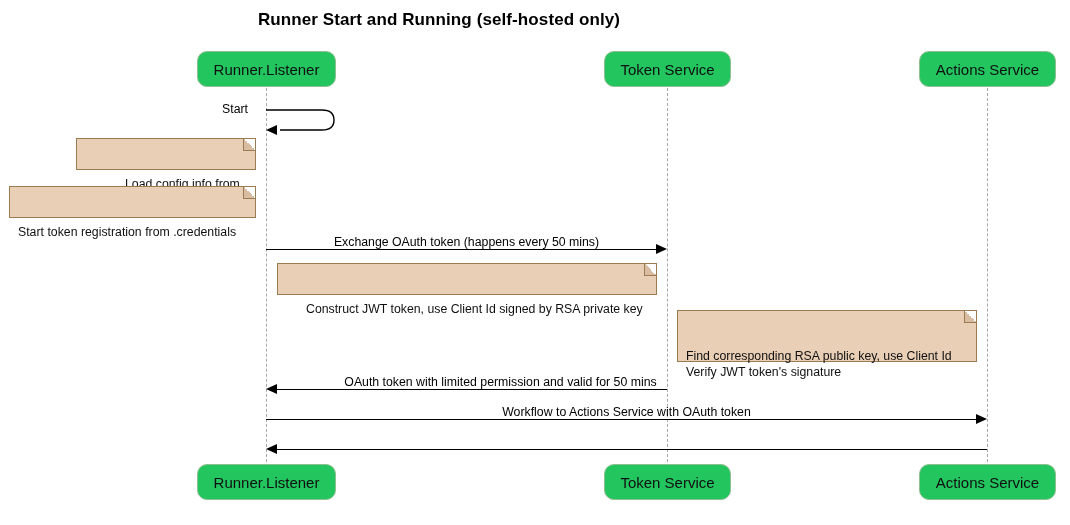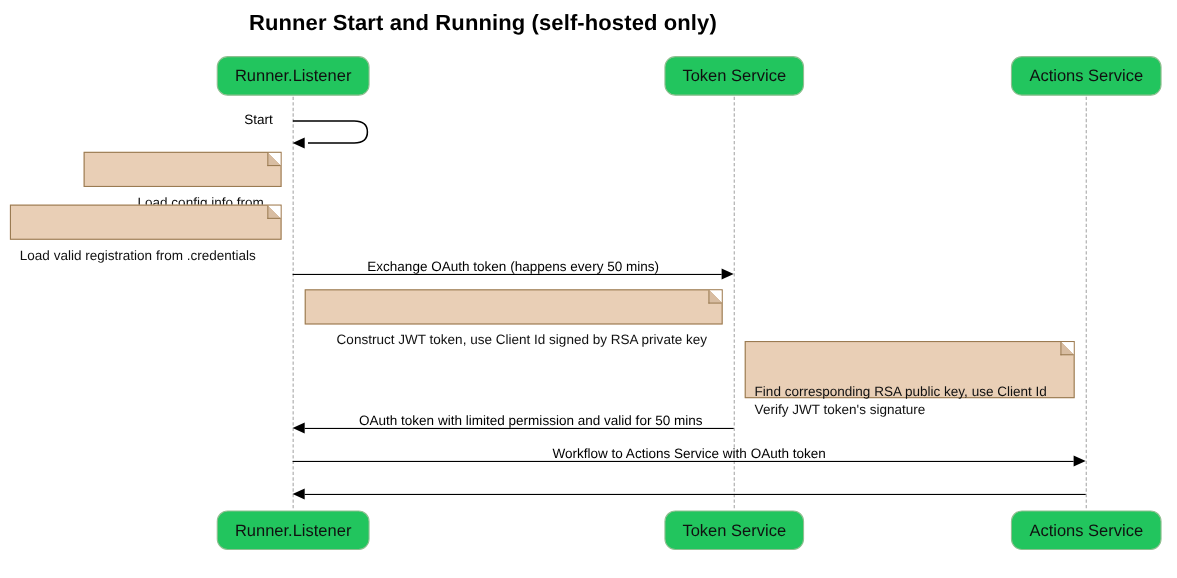--- a/index.html
+++ b/index.html
@@ -19,21 +19,21 @@
     background: #ffffff;
   }
 
   
   .diagram-title {
     position: absolute;
     left: 0;
     top: 10px;
     width: 878px;
     text-align: center;
-    font-size: 20px;
+    font-size: 17px;
     font-weight: bold;
     color: #000000;
     letter-spacing: 0.1px;
   }
 
   
   .participant {
     position: absolute;
     box-sizing: border-box;
     height: 36px;
@@ -149,39 +149,39 @@
     <svg width="80" height="32" viewBox="0 0 80 32">
       <path d="M0,5 L56,5 Q68,5 68,15 Q68,25 56,25 L14,25" fill="none" stroke="#000000" stroke-width="1.4"></path>
     </svg>
   </div>
   <div class="arrowhead left" style="left:266px; top:124.5px;"></div>
 
   <div class="msg-label" style="left:266px; top:235px; width:401px;">Exchange OAuth token (happens every 50 mins)</div>
   <div class="msg-line" style="left:266px; top:249px; width:390px;"></div>
   <div class="arrowhead right" style="left:656px; top:243.5px;"></div>
 
-  <div class="msg-label" style="left:266px; top:375px; width:401px;padding-left:16px;">OAuth token with limited permission and valid for 50 mins</div>
+  <div class="msg-label" style="left:284px; top:375px; width:401px;padding-left:16px;">OAuth token with limited permission and valid for 50 mins</div>
   <div class="msg-line" style="left:277px; top:389px; width:390px;"></div>
   <div class="arrowhead left" style="left:266px; top:383.5px;"></div>
 
   <div class="msg-label" style="left:266px; top:405px; width:721px;">Workflow to Actions Service with OAuth token</div>
   <div class="msg-line" style="left:266px; top:419px; width:710px;"></div>
   <div class="arrowhead right" style="left:976px; top:413.5px;"></div>
 
   <div class="msg-line" style="left:277px; top:449px; width:710px;"></div>
   <div class="arrowhead left" style="left:266px; top:443.5px;"></div>
 
   <div class="note" style="left:76px; top:138px; width:180px; height:32px;padding-left:48px;">
     <span class="fold"></span>
     <span>Load config info from .runner</span>
   </div>
 
   <div class="note" style="left:9px; top:186px; width:247px; height:32px;">
     <span class="fold"></span>
-    <span>Load valid registration from .credentials</span>
+    <span>Start token registration from .credentials</span>
   </div>
 
   <div class="note" style="left:277px; top:263px; width:380px; height:32px;padding-left:28px;">
     <span class="fold"></span>
     <span>Construct JWT token, use Client Id signed by RSA private key</span>
   </div>
 
   <div class="note" style="left:677px; top:310px; width:300px; height:52px;">
     <span class="fold"></span>
     <span>Find corresponding RSA public key, use Client Id

